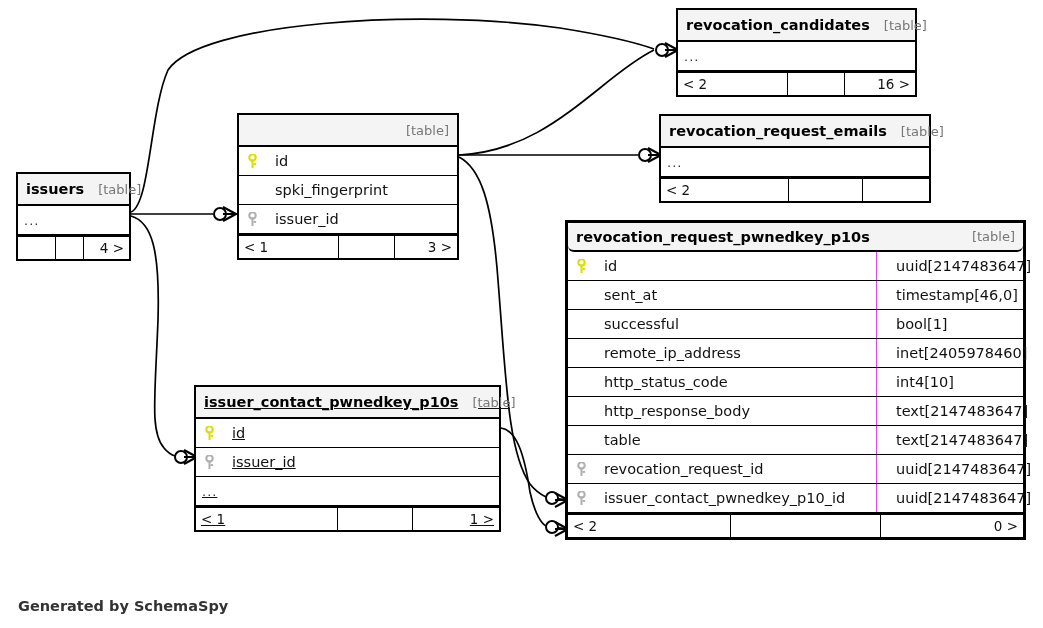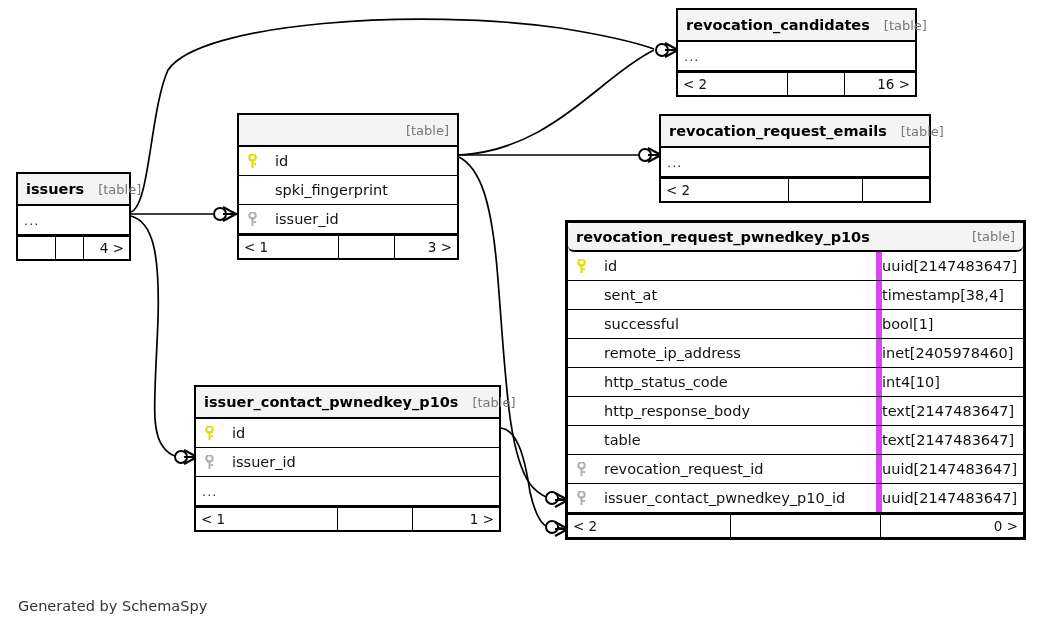--- a/index.html
+++ b/index.html
@@ -43,22 +43,22 @@
     position:relative;
   }
   .row:last-of-type{border-bottom:none;}
   .row .keycell{
     width:26px;flex:0 0 26px;
     display:flex;align-items:center;justify-content:center;
   }
   .row .colname{padding-left:10px;white-space:nowrap;overflow:hidden;}
   .row .coltype{
     margin-left:auto;
-    border-left:6px solid #d946ef;
-    padding-left:0;
+    border-left:1px solid #d946ef;
+    padding-left:19px;
     box-sizing:border-box;
     height:100%;
     display:flex;align-items:center;
     white-space:nowrap;
     text-align:right;
   }
   .row.dots{padding-left:6px;font-size:13px;color:#333;letter-spacing:1px;}
 
   .footer{
     display:flex;
@@ -76,20 +76,21 @@
     white-space:nowrap;
   }
   .footer .fcell:last-child{border-right:none;justify-content:flex-end;}
 
   .credit{
     position:absolute;
     left:18px;top:598px;
     font-size:14.5px;
     color:#333;
     white-space:nowrap;
+    font-weight:bold;
   }
 </style>
 </head>
 <body>
 
 <div id="canvas">
 
   <svg id="edges" viewBox="0 0 1043 628" xmlns="http://www.w3.org/2000/svg">
     <defs>
       <g id="crow">
@@ -205,21 +206,21 @@
     <div class="row dots">
       <span>...</span>
     </div>
     <div class="footer">
       <div class="fcell" style="width:128px">&lt; 2</div>
       <div class="fcell" style="width:74px"></div>
       <div class="fcell" style="flex:1"></div>
     </div>
   </div>
 
-  <div class="table-box" style="left:194px;top:385px;width:307px;">
+  <div class="table-box" style="left:194px;top:385px;width:307px;text-decoration:underline;">
     <div class="tbl-header">
       <span class="tbl-name">issuer_contact_pwnedkey_p10s</span>
       <span class="tbl-tag">[table]</span>
     </div>
     <div class="row">
       <span class="keycell">
         <svg width="9" height="15" viewBox="0 0 9 15">
             <circle cx="4.5" cy="3.4" r="3.2" fill="none" stroke="#dddd00" stroke-width="2.1"></circle>
             <rect x="3.5" y="5.5" width="2" height="8.5" fill="#dddd00"></rect>
             <rect x="5.5" y="9" width="2.6" height="1.9" fill="#dddd00"></rect>
@@ -260,21 +261,21 @@
             <rect x="3.5" y="5.5" width="2" height="8.5" fill="#dddd00"></rect>
             <rect x="5.5" y="9" width="2.6" height="1.9" fill="#dddd00"></rect>
           </svg>
       </span>
       <span class="colname">id</span>
       <span class="coltype" style="width:147px">uuid[2147483647]</span>
     </div>
     <div class="row">
       <span class="keycell"></span>
       <span class="colname">sent_at</span>
-      <span class="coltype" style="width:147px">timestamp[38,4]</span>
+      <span class="coltype" style="width:147px">timestamp[46,0]</span>
     </div>
     <div class="row">
       <span class="keycell"></span>
       <span class="colname">successful</span>
       <span class="coltype" style="width:147px">bool[1]</span>
     </div>
     <div class="row">
       <span class="keycell"></span>
       <span class="colname">remote_ip_address</span>
       <span class="coltype" style="width:147px">inet[2405978460]</span>

